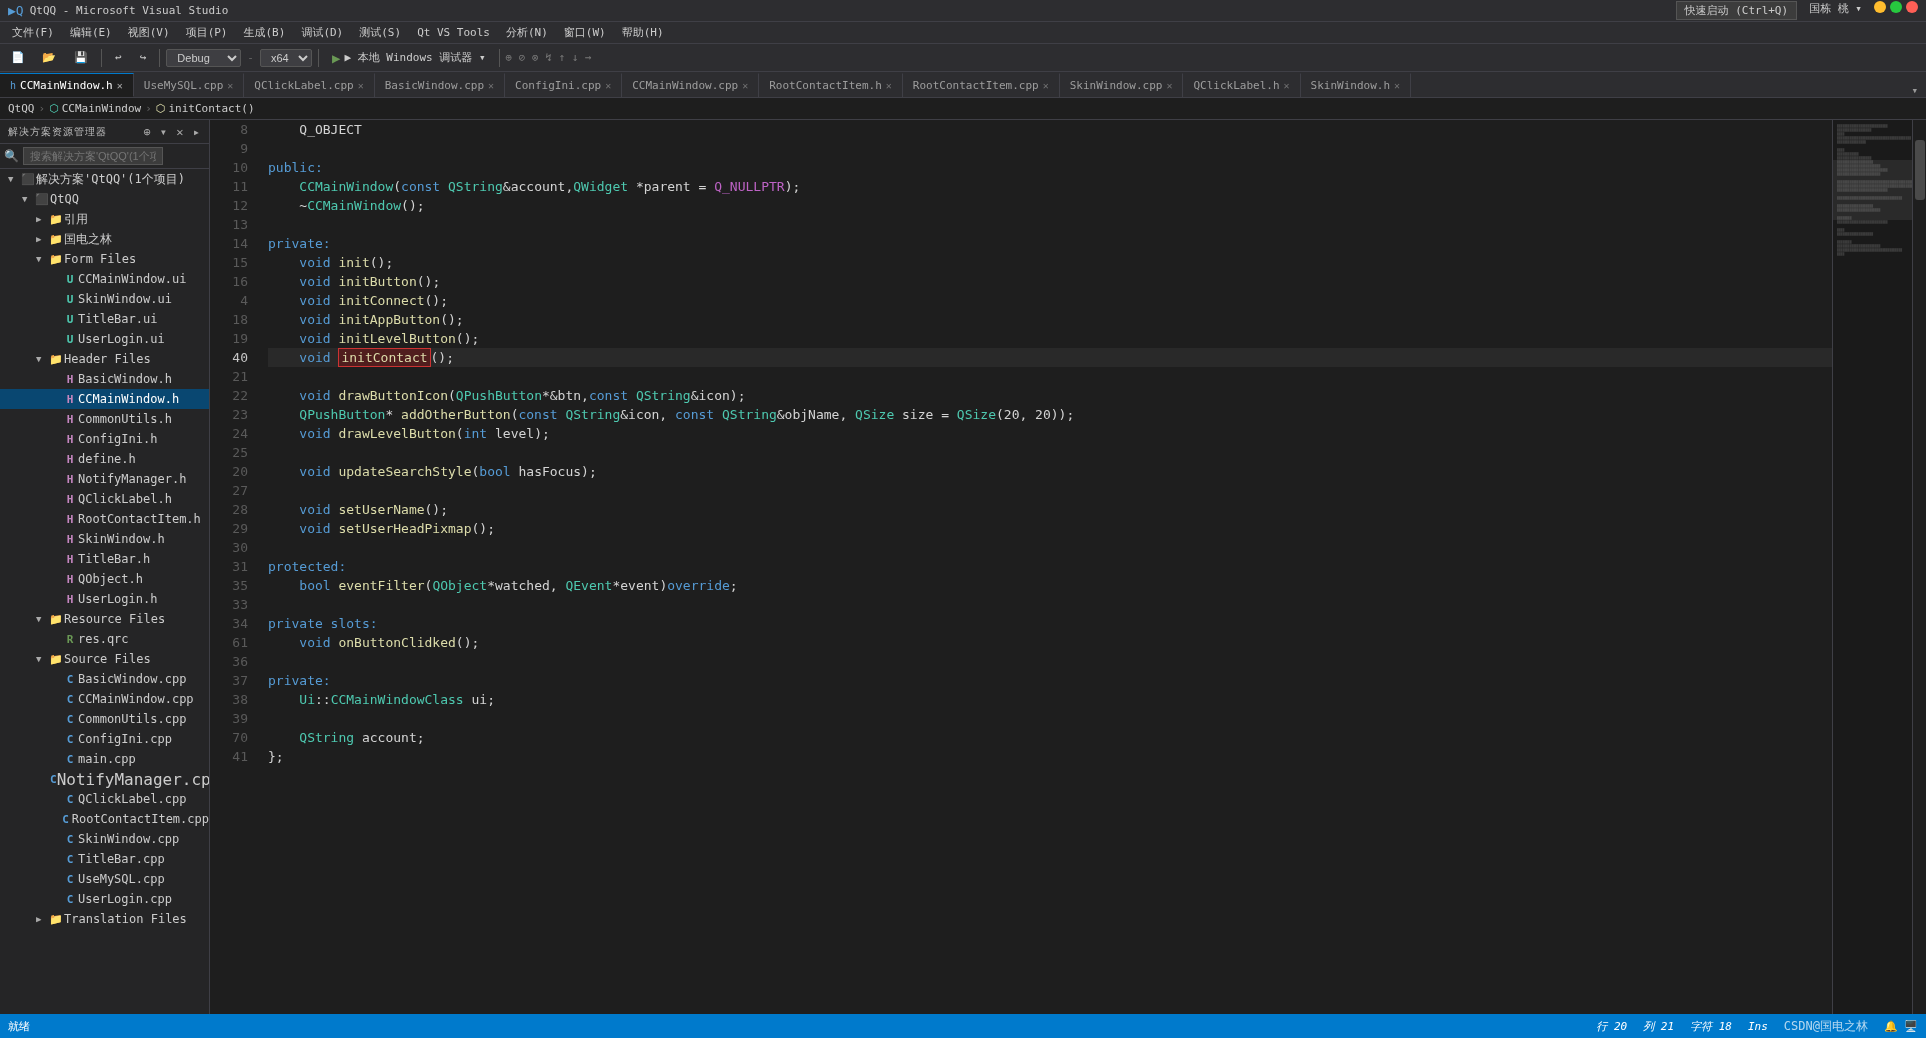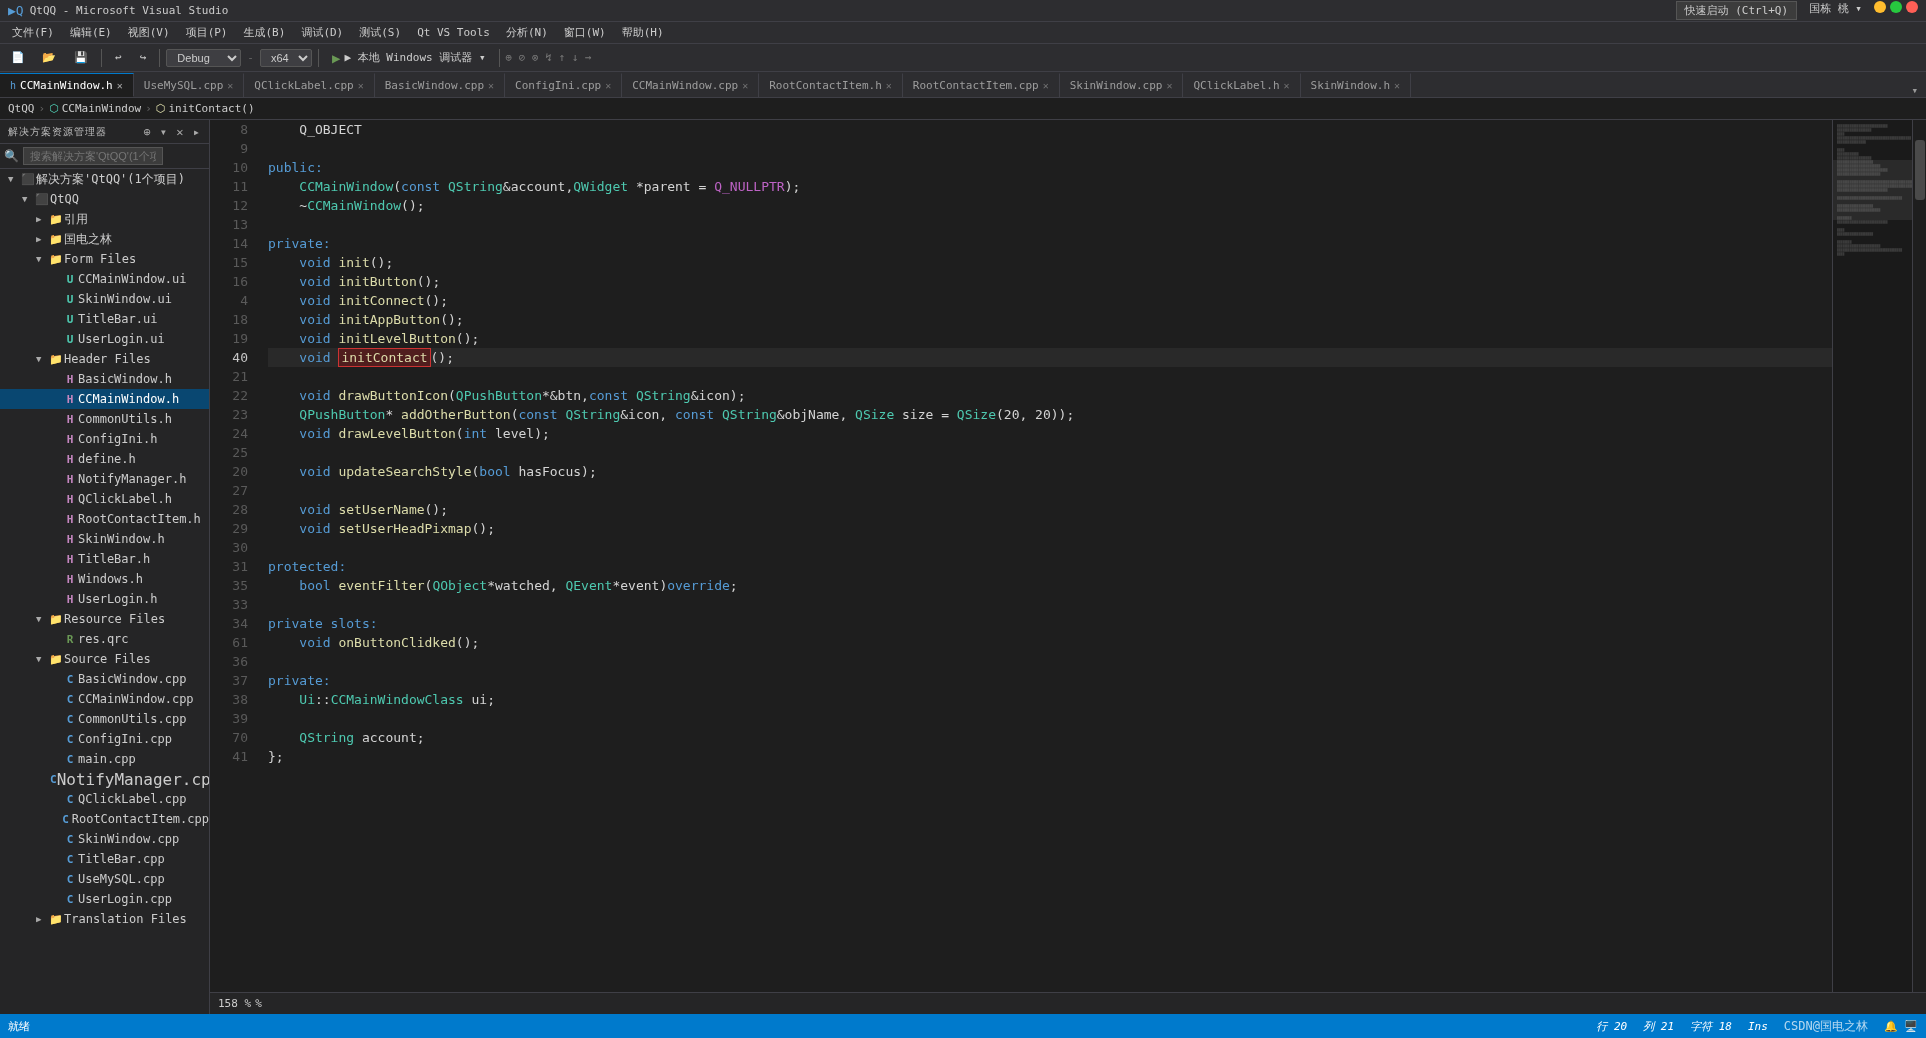--- a/index.html
+++ b/index.html
@@ -563,21 +563,21 @@
           <span style="color:#cccccc;font-size:12px;">SkinWindow.h</span>
         </div>
         <div class="tree-item" style="padding-left: 50px;">
           <span style="width:12px;display:inline-block;"></span>
           <span style="color:#c586c0;width:16px;display:inline-block;font-size:11px;font-weight:bold;text-align:center;">H</span>
           <span style="color:#cccccc;font-size:12px;">TitleBar.h</span>
         </div>
         <div class="tree-item" style="padding-left: 50px;">
           <span style="width:12px;display:inline-block;"></span>
           <span style="color:#c586c0;width:16px;display:inline-block;font-size:11px;font-weight:bold;text-align:center;">H</span>
-          <span style="color:#cccccc;font-size:12px;">Windows.h</span>
+          <span style="color:#cccccc;font-size:12px;">QObject.h</span>
         </div>
         <div class="tree-item" style="padding-left: 50px;">
           <span style="width:12px;display:inline-block;"></span>
           <span style="color:#c586c0;width:16px;display:inline-block;font-size:11px;font-weight:bold;text-align:center;">H</span>
           <span style="color:#cccccc;font-size:12px;">UserLogin.h</span>
         </div>
         <div class="tree-item" style="padding-left: 36px;">
           <span style="width:12px;display:inline-block;color:#aaa;font-size:9px;">▼</span>
           <span style="color:#d7ba7d;width:16px;display:inline-block;font-size:11px;font-weight:bold;text-align:center;">📁</span>
           <span style="color:#cccccc;font-size:12px;">Resource Files</span>
@@ -739,24 +739,20 @@
           ████████████████████████████████████<br>
           ████<br>
         </div>
       </div>
 
       <div class="right-scroll">
         <div class="right-scroll-thumb"></div>
       </div>
     </div>
 
-    <div style="height:22px;background:#252526;border-top:1px solid #3f3f46;display:flex;align-items:center;padding:0 8px;font-size:11px;color:#ccc;">
-      <span style="cursor:pointer;color:#ccc;font-size:11px;">158 %</span>
-      <span style="margin-left:4px;">%</span>
-    </div>
   </div>
 
 </div>
 
 <div class="status-bar" style="position:relative;">
   <span>就绪</span>
   <div class="status-bar-right">
     <span class="status-item">行 20</span>
     <span class="status-item">列 21</span>
     <span class="status-item">字符 18</span>

